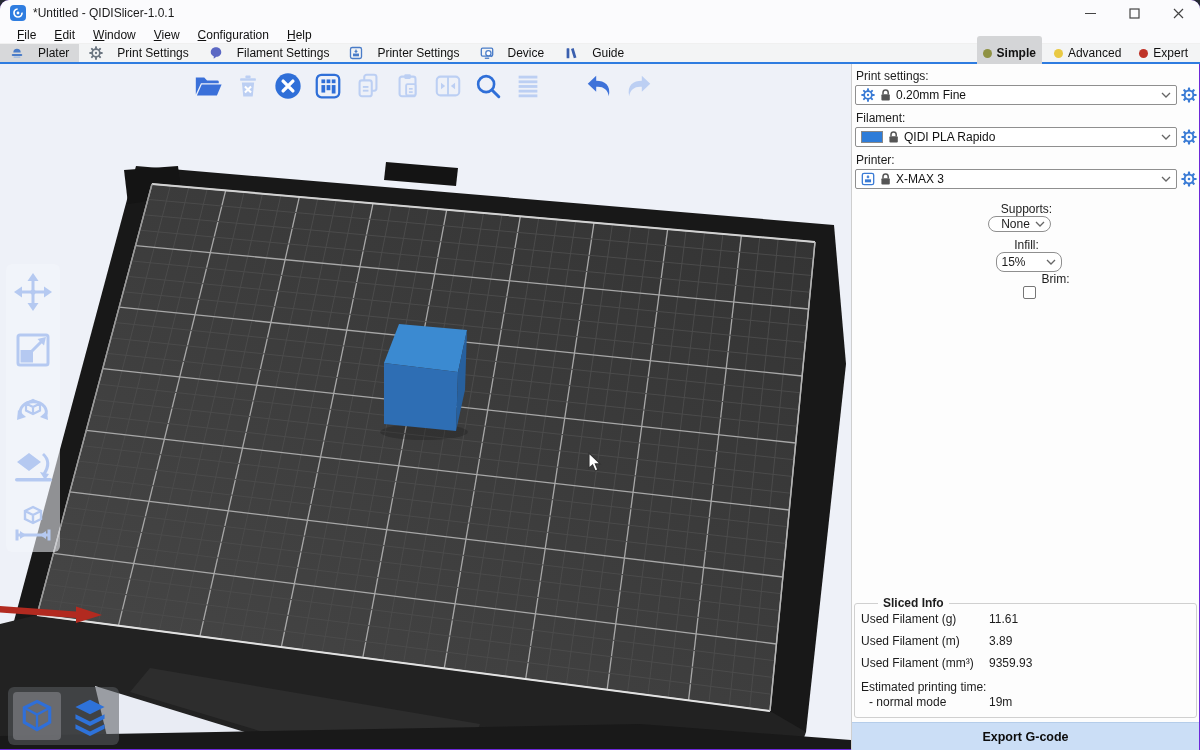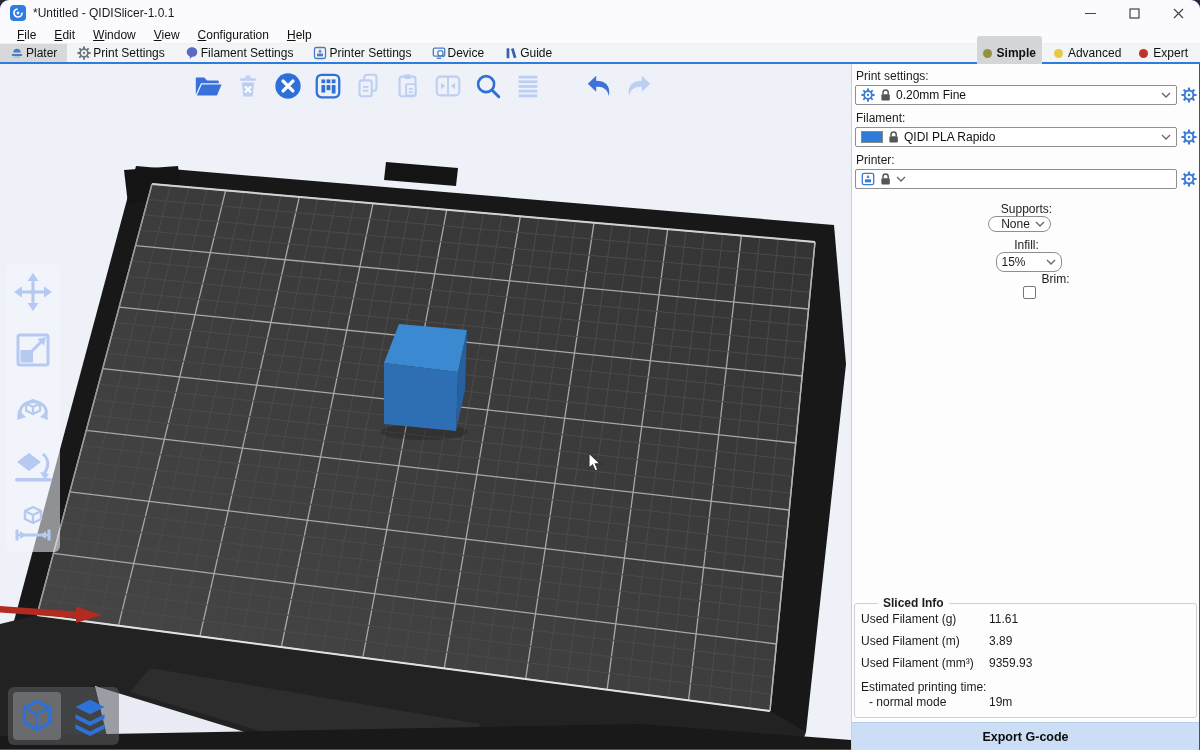--- a/index.html
+++ b/index.html
@@ -13,21 +13,21 @@
   .win-controls{margin-left:auto;display:flex;height:100%;}
   .win-btn{width:44px;height:100%;display:flex;align-items:center;justify-content:center;}
 
   
   .menubar{height:18px;display:flex;align-items:center;background:#fbfbfd;padding-left:8px;border-bottom:1px solid #f0f0f0;flex:0 0 auto;}
   .menu-item{font-size:12px;color:#111;padding:0 9px;cursor:default;}
   .menu-item u{text-decoration:underline;}
 
   
   .tabbar{height:20px;background:#f3f4f5;display:flex;align-items:stretch;border-bottom:2px solid #2e7ce0;flex:0 0 auto;}
-  .tab{display:flex;align-items:center;gap:2px;padding:0 10px;font-size:12px;color:#111;}
+  .tab{display:flex;align-items:center;gap:14px;padding:0 10px;font-size:12px;color:#111;}
   .tab.active{background:#d7d8da;}
   .modes{margin-left:auto;display:flex;align-items:center;gap:6px;padding-right:6px;}
   .mode{display:flex;align-items:center;gap:5px;font-size:12px;color:#111;padding:10px 6px;border-radius:3px;}
   .mode.active{background:#d4d5d7;font-weight:bold;}
   .mode-dot{width:9px;height:9px;border-radius:50%;display:inline-block;}
 
   
   .main{flex:1;display:flex;min-height:0;}
   .viewport{position:relative;width:851px;height:685px;background:#eef1f8;flex:0 0 auto;}
   .viewport svg.scene{position:absolute;left:0;top:0;}
@@ -525,20 +525,21 @@
         <div class="dropdown">
           <svg width="14" height="14" viewBox="0 0 16 16">
               <rect x="1.5" y="1.5" width="13" height="13" rx="2" fill="none" stroke="#3a7bd5" stroke-width="1.5"></rect>
               <path d="M8 3.6 v3 M6.6 5.2 L8 6.6 L9.4 5.2" fill="none" stroke="#3a7bd5" stroke-width="1.2"></path>
               <rect x="4.5" y="8.4" width="7" height="3.4" fill="#3a7bd5"></rect>
             </svg>
           <svg width="11" height="13" viewBox="0 0 11 13">
               <path d="M3 5.2 V3.6 a2.6 2.6 0 0 1 5.2 0 V5.2" fill="none" stroke="#555" stroke-width="1.5"></path>
               <rect x="1.4" y="5.2" width="8.4" height="6.4" rx="1" fill="#555"></rect>
             </svg>
+          <span class="dtext">X-MAX 3</span>
           <svg width="10" height="6" viewBox="0 0 10 6">
               <polyline points="1,1 5,5 9,1" fill="none" stroke="#666" stroke-width="1.3"></polyline>
             </svg>
         </div>
         <span class="gear-out">
             <span>
               <svg width="16" height="16" viewBox="0 0 16 16">
                 <rect x="6.9" y="0.4" width="2.2" height="3.2" rx="0.6" fill="#3a7bd5" transform="rotate(0 8 8)"></rect>
                 <rect x="6.9" y="0.4" width="2.2" height="3.2" rx="0.6" fill="#3a7bd5" transform="rotate(45 8 8)"></rect>
                 <rect x="6.9" y="0.4" width="2.2" height="3.2" rx="0.6" fill="#3a7bd5" transform="rotate(90 8 8)"></rect>

